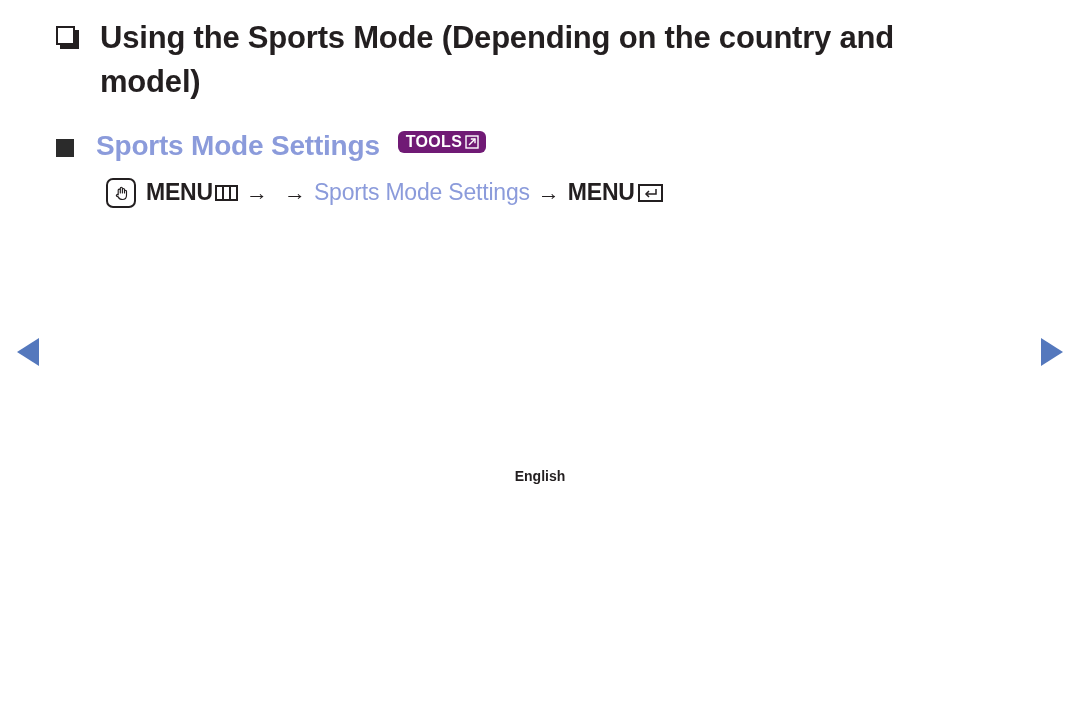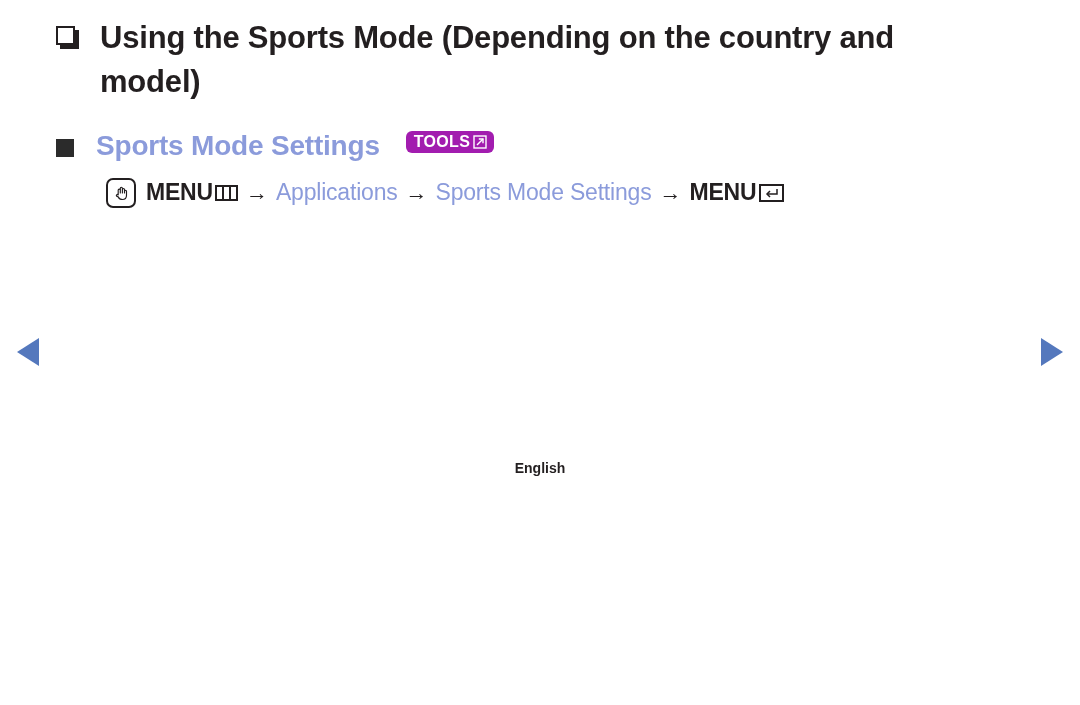--- a/index.html
+++ b/index.html
@@ -87,25 +87,25 @@
   .section-title {
     font-size: 28px;
     font-weight: bold;
     color: #8b9bdb;
     letter-spacing: -0.2px;
   }
   .tools-badge {
     display: inline-flex;
     align-items: center;
     gap: 3px;
-    background: #a21caf;
+    background: #701a75;
     color: #ffffff;
     border-radius: 6px;
     padding: 3px 7px 3px 8px;
-    margin-left: 26px;
+    margin-left: 18px;
     position: relative;
     top: -4px;
     text-align: center;
   }
   .tools-badge .tools-text {
     font-size: 16px;
     font-weight: bold;
     letter-spacing: 0.3px;
     line-height: 1;
   }
@@ -211,21 +211,21 @@
     border-top: 14px solid transparent;
     border-bottom: 14px solid transparent;
     border-left: 22px solid #5478bd;
   }
 
   
   .footer {
     position: absolute;
     left: 0;
     right: 0;
-    bottom: 18px;
+    bottom: 10px;
     text-align: center;
     font-size: 14px;
     font-weight: bold;
     color: #231f20;
   }
 </style>
 </head>
 <body>
 
 <div class="page">
@@ -258,21 +258,20 @@
         <path d="M5.2 9.6 V5.1 a1.05 1.05 0 0 1 2.1 0 V8.0 V3.3 a1.05 1.05 0 0 1 2.1 0 V8.0 V4.5 a1.05 1.05 0 0 1 2.1 0 V8.0 V6.2 a1.0 1.0 0 0 1 2.0 0 v4.0 c0 2.4 -1.6 4.3 -4.1 4.3 c-2.3 0 -3.6 -1.3 -4.5 -2.9 L3.6 11.1 a1.0 1.0 0 0 1 1.6 -1.2 Z" fill="none" stroke="#231f20" stroke-width="1.15" stroke-linejoin="round"></path>
       </svg>
     </span>
     <span class="mp-bold">MENU</span>
     <span class="menu-glyph">
         <i></i>
         <i></i>
         <i></i>
       </span>
     <span class="mp-arrow">→</span>
-    <span class="mp-blue">Applications</span>
     <span class="mp-arrow">→</span>
     <span class="mp-blue">Sports Mode Settings</span>
     <span class="mp-arrow">→</span>
     <span class="mp-bold">MENU</span>
     <span class="enter-glyph">
       <svg width="17" height="12" viewBox="0 0 17 12">
         <polyline points="14,2 14,7 4,7" fill="none" stroke="#231f20" stroke-width="1.5"></polyline>
         <polyline points="7,4 4,7 7,10" fill="none" stroke="#231f20" stroke-width="1.5"></polyline>
       </svg>
     </span>

